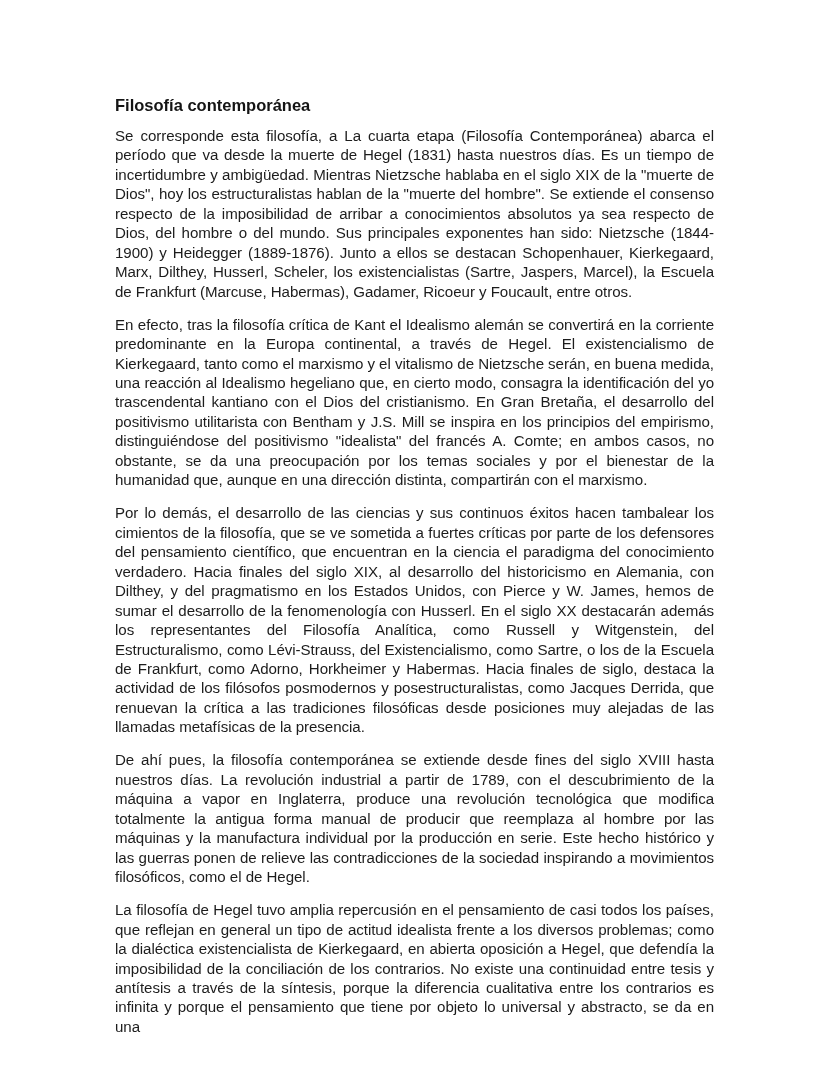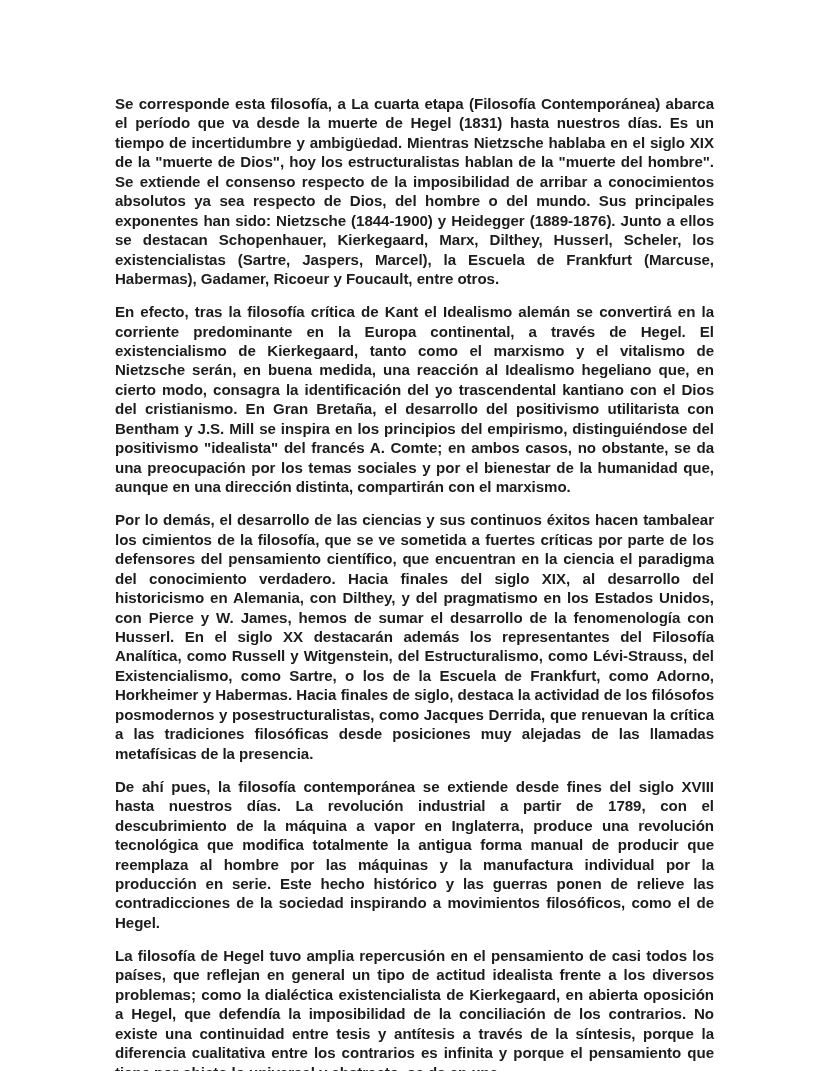--- a/index.html
+++ b/index.html
@@ -27,25 +27,25 @@
     margin: 0 0 10px 0;
     line-height: 22px;
     color: #141414;
   }
   .para {
     font-size: 15.1px;
     line-height: 19.45px;
     text-align: justify;
     margin: 0 0 13.6px 0;
     letter-spacing: -0.05px;
-    font-weight: bold;
   }
 </style>
 </head>
 <body>
 
 <div class="page">
+  <h2 class="title">Filosofía contemporánea</h2>
   <p class="para">Se corresponde esta filosofía, a La cuarta etapa (Filosofía Contemporánea) abarca el período que va desde la muerte de Hegel (1831) hasta nuestros días. Es un tiempo de incertidumbre y ambigüedad. Mientras Nietzsche hablaba en el siglo XIX de la "muerte de Dios", hoy los estructuralistas hablan de la "muerte del hombre". Se extiende el consenso respecto de la imposibilidad de arribar a conocimientos absolutos ya sea respecto de Dios, del hombre o del mundo. Sus principales exponentes han sido: Nietzsche (1844-1900) y Heidegger (1889-1876). Junto a ellos se destacan Schopenhauer, Kierkegaard, Marx, Dilthey, Husserl, Scheler, los existencialistas (Sartre, Jaspers, Marcel), la Escuela de Frankfurt (Marcuse, Habermas), Gadamer, Ricoeur y Foucault, entre otros.</p>
   <p class="para">En efecto, tras la filosofía crítica de Kant el Idealismo alemán se convertirá en la corriente predominante en la Europa continental, a través de Hegel. El existencialismo de Kierkegaard, tanto como el marxismo y el vitalismo de Nietzsche serán, en buena medida, una reacción al Idealismo hegeliano que, en cierto modo, consagra la identificación del yo trascendental kantiano con el Dios del cristianismo. En Gran Bretaña, el desarrollo del positivismo utilitarista con Bentham y J.S. Mill se inspira en los principios del empirismo, distinguiéndose del positivismo "idealista" del francés A. Comte; en ambos casos, no obstante, se da una preocupación por los temas sociales y por el bienestar de la humanidad que, aunque en una dirección distinta, compartirán con el marxismo.</p>
   <p class="para">Por lo demás, el desarrollo de las ciencias y sus continuos éxitos hacen tambalear los cimientos de la filosofía, que se ve sometida a fuertes críticas por parte de los defensores del pensamiento científico, que encuentran en la ciencia el paradigma del conocimiento verdadero. Hacia finales del siglo XIX, al desarrollo del historicismo en Alemania, con Dilthey, y del pragmatismo en los Estados Unidos, con Pierce y W. James, hemos de sumar el desarrollo de la fenomenología con Husserl. En el siglo XX destacarán además los representantes del Filosofía Analítica, como Russell y Witgenstein, del Estructuralismo, como Lévi-Strauss, del Existencialismo, como Sartre, o los de la Escuela de Frankfurt, como Adorno, Horkheimer y Habermas. Hacia finales de siglo, destaca la actividad de los filósofos posmodernos y posestructuralistas, como Jacques Derrida, que renuevan la crítica a las tradiciones filosóficas desde posiciones muy alejadas de las llamadas metafísicas de la presencia.</p>
   <p class="para">De ahí pues, la filosofía contemporánea se extiende desde fines del siglo XVIII hasta nuestros días. La revolución industrial a partir de 1789, con el descubrimiento de la máquina a vapor en Inglaterra, produce una revolución tecnológica que modifica totalmente la antigua forma manual de producir que reemplaza al hombre por las máquinas y la manufactura individual por la producción en serie. Este hecho histórico y las guerras ponen de relieve las contradicciones de la sociedad inspirando a movimientos filosóficos, como el de Hegel.</p>
   <p class="para">La filosofía de Hegel tuvo amplia repercusión en el pensamiento de casi todos los países, que reflejan en general un tipo de actitud idealista frente a los diversos problemas; como la dialéctica existencialista de Kierkegaard, en abierta oposición a Hegel, que defendía la imposibilidad de la conciliación de los contrarios. No existe una continuidad entre tesis y antítesis a través de la síntesis, porque la diferencia cualitativa entre los contrarios es infinita y porque el pensamiento que tiene por objeto lo universal y abstracto, se da en una</p>
 </div>
 
 </body></html>

